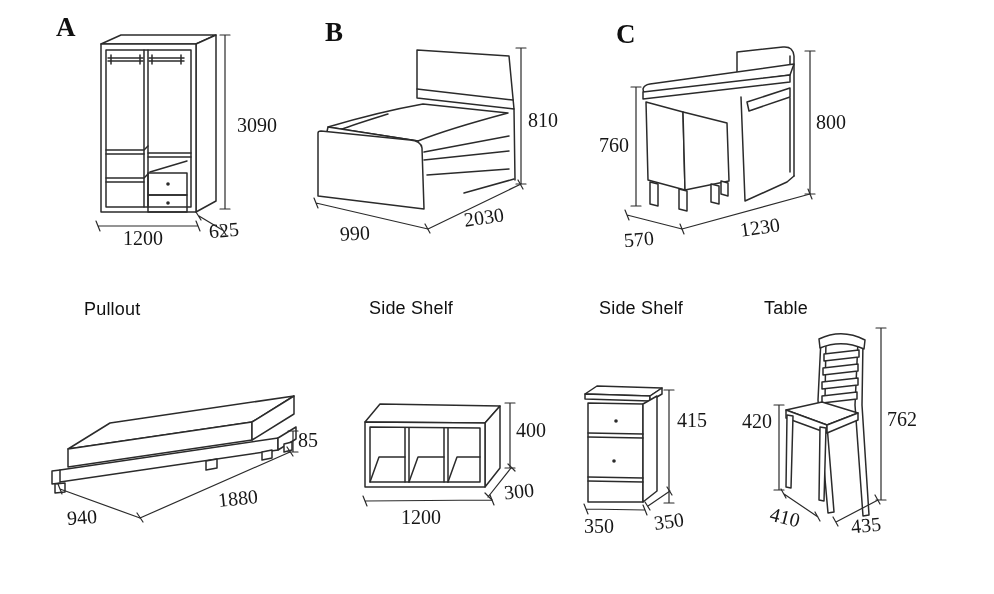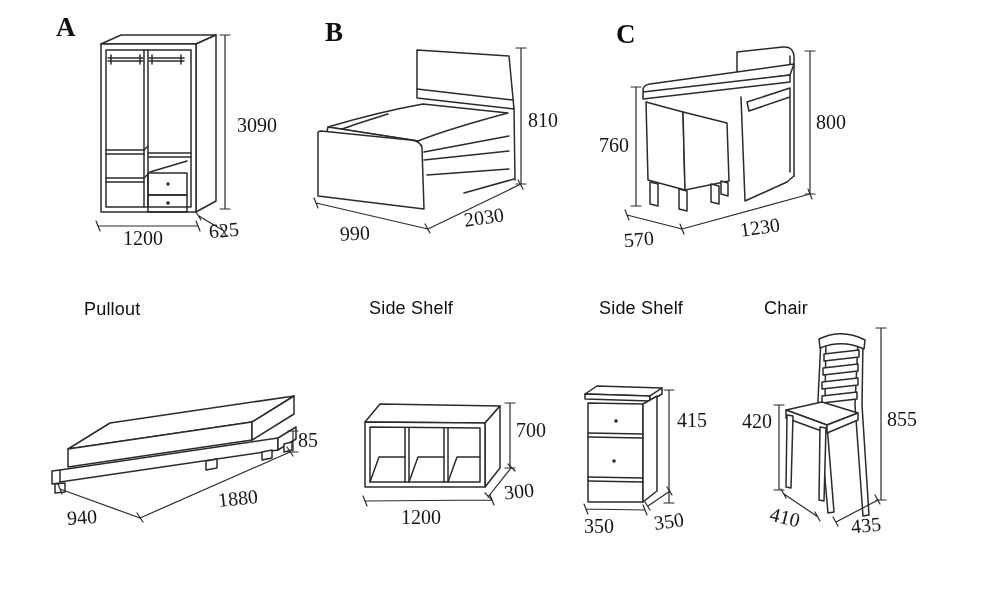--- a/index.html
+++ b/index.html
@@ -156,45 +156,45 @@
       </g>
     </g>
   </svg>
 
   <div class="lbl letter" style="left:56px;top:13px">A</div>
   <div class="lbl letter" style="left:325px;top:18px">B</div>
   <div class="lbl letter" style="left:616px;top:20px">C</div>
   <div class="lbl name" style="left:84px;top:300px">Pullout</div>
   <div class="lbl name" style="left:369px;top:299px">Side Shelf</div>
   <div class="lbl name" style="left:599px;top:299px">Side Shelf</div>
-  <div class="lbl name" style="left:764px;top:299px">Chair</div>
+  <div class="lbl name" style="left:764px;top:299px">Table</div>
 
   <div class="lbl dim" style="left:237px;top:115px">3090</div>
   <div class="lbl dim" style="left:123px;top:228px">1200</div>
   <div class="lbl dim" style="left:209px;top:220px;transform:rotate(-5deg)">625</div>
 
   <div class="lbl dim" style="left:528px;top:110px">810</div>
   <div class="lbl dim" style="left:464px;top:207px;transform:rotate(-8deg)">2030</div>
   <div class="lbl dim" style="left:340px;top:223px;transform:rotate(-3deg)">990</div>
 
   <div class="lbl dim" style="left:599px;top:135px">760</div>
   <div class="lbl dim" style="left:816px;top:112px">800</div>
   <div class="lbl dim" style="left:624px;top:229px;transform:rotate(-5deg)">570</div>
   <div class="lbl dim" style="left:740px;top:217px;transform:rotate(-8deg)">1230</div>
 
   <div class="lbl dim" style="left:298px;top:430px">85</div>
   <div class="lbl dim" style="left:218px;top:488px;transform:rotate(-6deg)">1880</div>
   <div class="lbl dim" style="left:67px;top:507px;transform:rotate(-4deg)">940</div>
 
-  <div class="lbl dim" style="left:516px;top:420px">700</div>
+  <div class="lbl dim" style="left:516px;top:420px">400</div>
   <div class="lbl dim" style="left:504px;top:481px;transform:rotate(-6deg)">300</div>
   <div class="lbl dim" style="left:401px;top:507px">1200</div>
 
   <div class="lbl dim" style="left:677px;top:410px">415</div>
   <div class="lbl dim" style="left:584px;top:516px">350</div>
   <div class="lbl dim" style="left:654px;top:511px;transform:rotate(-8deg)">350</div>
 
   <div class="lbl dim" style="left:742px;top:411px">420</div>
-  <div class="lbl dim" style="left:887px;top:409px">855</div>
+  <div class="lbl dim" style="left:887px;top:409px">762</div>
   <div class="lbl dim" style="left:770px;top:507px;transform:rotate(14deg)">410</div>
   <div class="lbl dim" style="left:851px;top:515px;transform:rotate(-6deg)">435</div>
 
 </div>
 
 </body></html>

